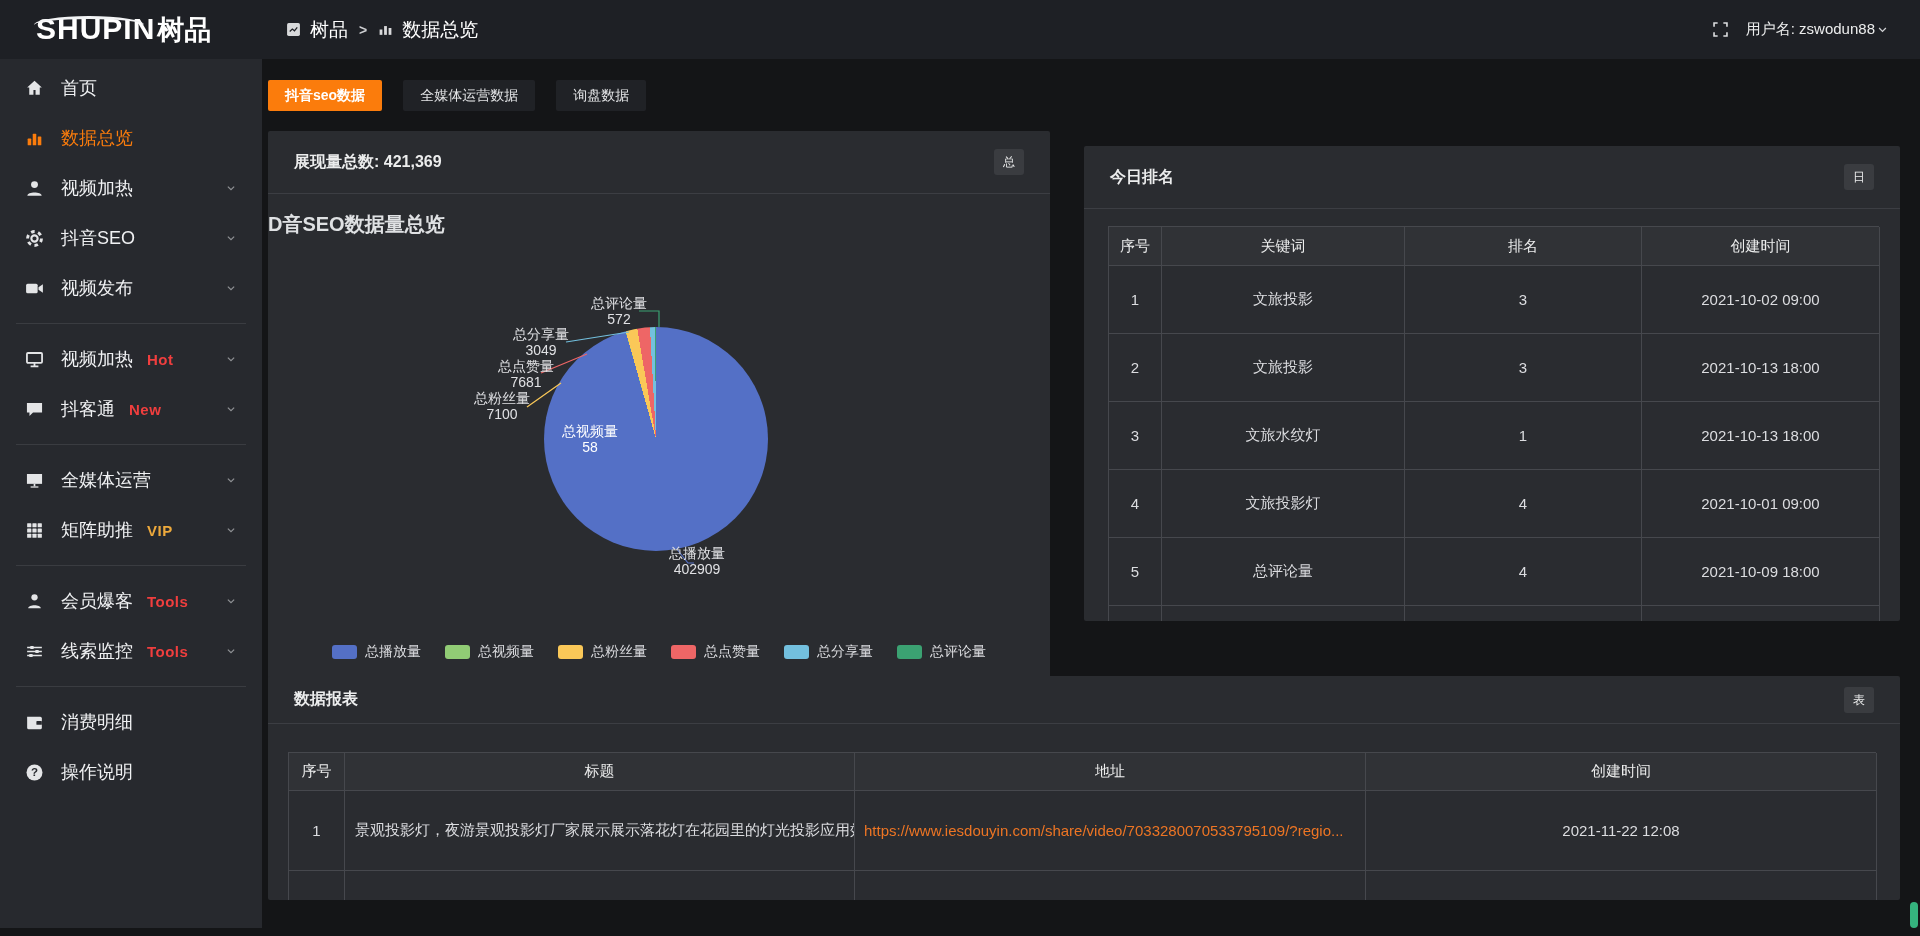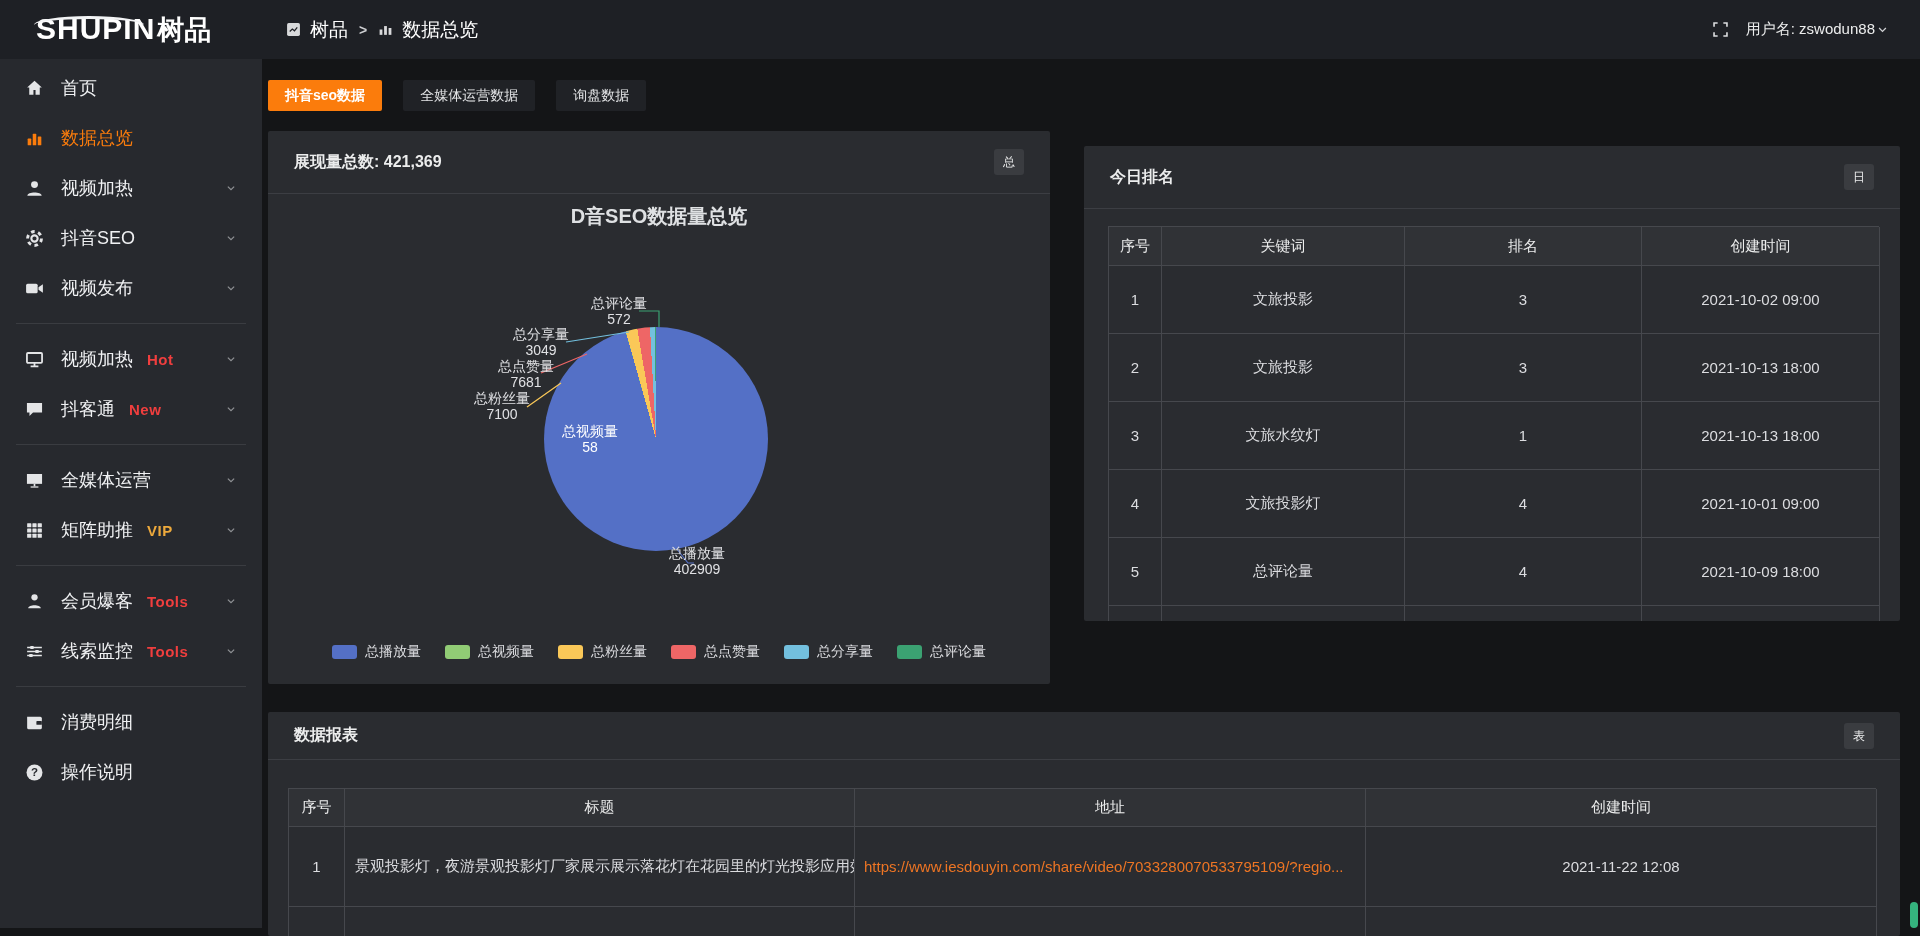--- a/index.html
+++ b/index.html
@@ -34,29 +34,29 @@
   .sb-divider{height:1px;background:#3a3c41;margin:10px 16px;}
 
   
   .tab-bar{position:absolute;left:268px;top:80px;display:flex;gap:21px;z-index:4;}
   .tab{height:31px;padding:0 17px;display:flex;align-items:center;font-size:14px;background:#202226;color:#e3e4e6;cursor:pointer;border-radius:2px;}
   .tab.active{background:#fb7c0c;color:#fff;font-weight:bold;}
 
   .panel{position:absolute;background:#2a2c30;border-radius:2px;overflow:hidden;}
   #panel-overview{left:268px;top:131px;width:782px;height:553px;}
   #panel-rank{left:1084px;top:146px;width:816px;height:475px;}
-  #panel-report{left:268px;top:712px;width:1632px;height:224px;}
+  #panel-report{left:268px;top:676px;width:1632px;height:224px;}
   .p-head{display:flex;align-items:center;height:63px;padding:0 26px;border-bottom:1px solid #3c3e43;}
   #panel-report .p-head{height:48px;}
   .p-title{font-size:16px;font-weight:bold;color:#eceded;}
   .p-badge{margin-left:auto;background:#3a3c40;color:#eceded;font-size:12px;line-height:1;padding:7px 9px;border-radius:3px;cursor:pointer;}
 
   
   .chart-area{position:absolute;inset:0;}
-  .chart-title{position:absolute;left:0;right:0;top:72px;text-align:center;font-size:20px;font-weight:bold;color:#dfe1e3;}
+  .chart-title{position:absolute;left:0;right:0;top:80px;text-align:left;font-size:20px;font-weight:bold;color:#dfe1e3;}
   .pie{position:absolute;left:276px;top:196px;width:224px;height:224px;border-radius:50%;}
   .chart-lines{position:absolute;inset:0;width:100%;height:100%;pointer-events:none;}
   .pie-label{position:absolute;transform:translate(-50%,-50%);text-align:center;font-size:14px;line-height:16px;color:#e0e1e4;white-space:nowrap;}
   .pie-label.inside{color:#ffffff;}
   .legend{position:absolute;left:0;right:0;top:512px;display:flex;justify-content:center;align-items:center;gap:24px;}
   .lg-item{display:flex;align-items:center;gap:8px;font-size:14px;color:#dcdde0;cursor:pointer;}
   .lg-swatch{width:25px;height:14px;border-radius:3px;flex:none;}
 
   
   .rk-table{position:absolute;left:24px;top:80px;width:771px;display:grid;

